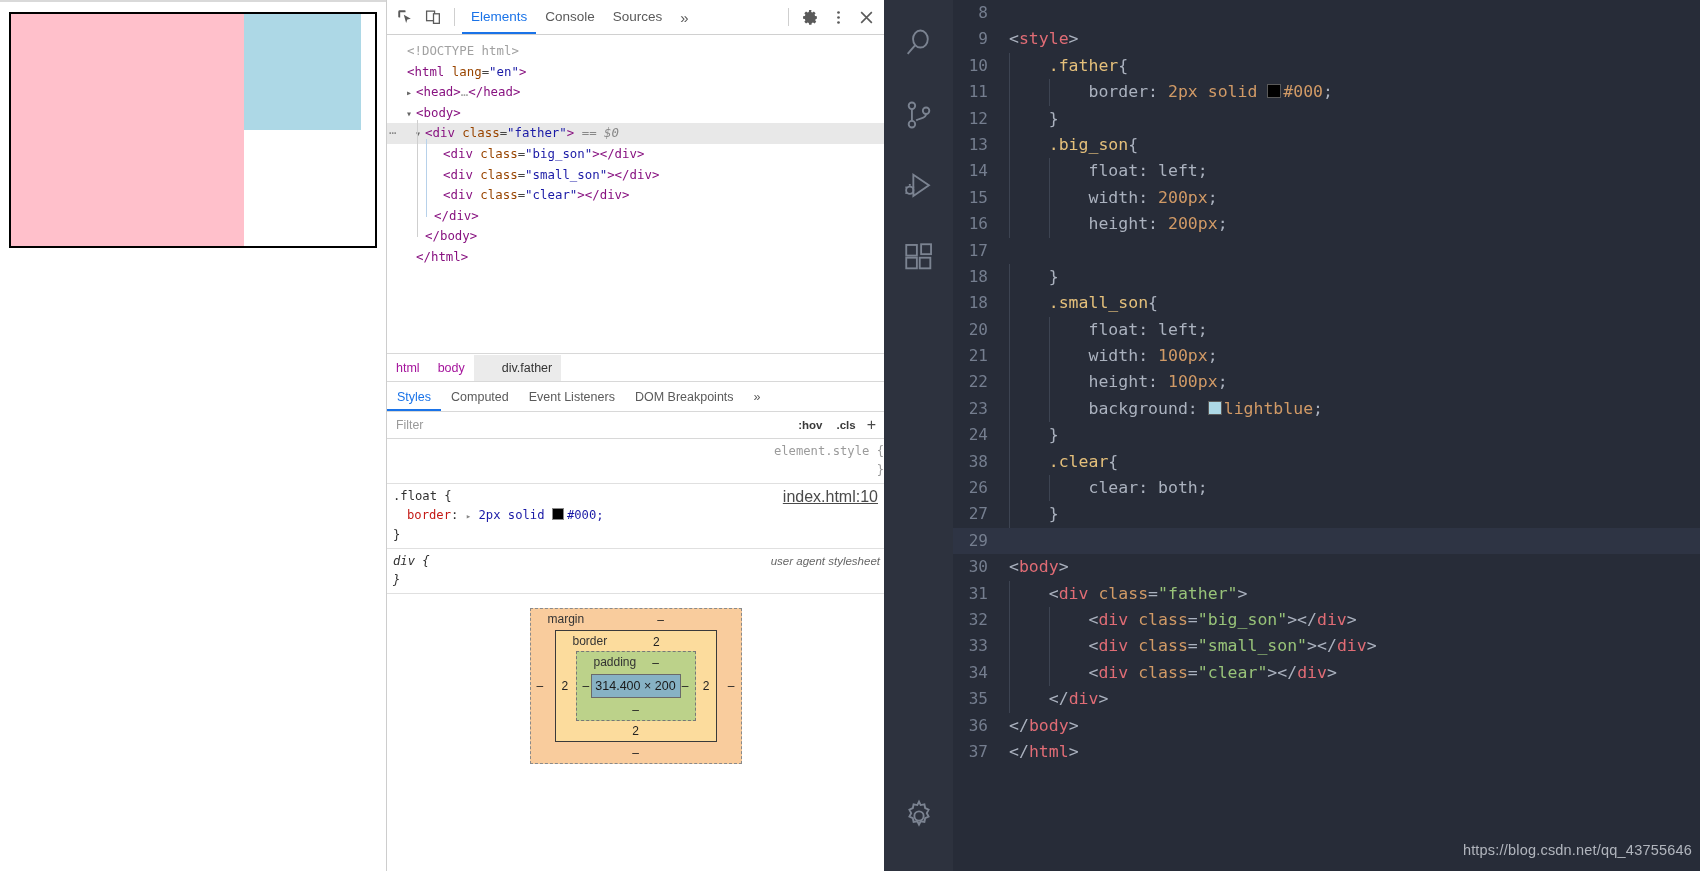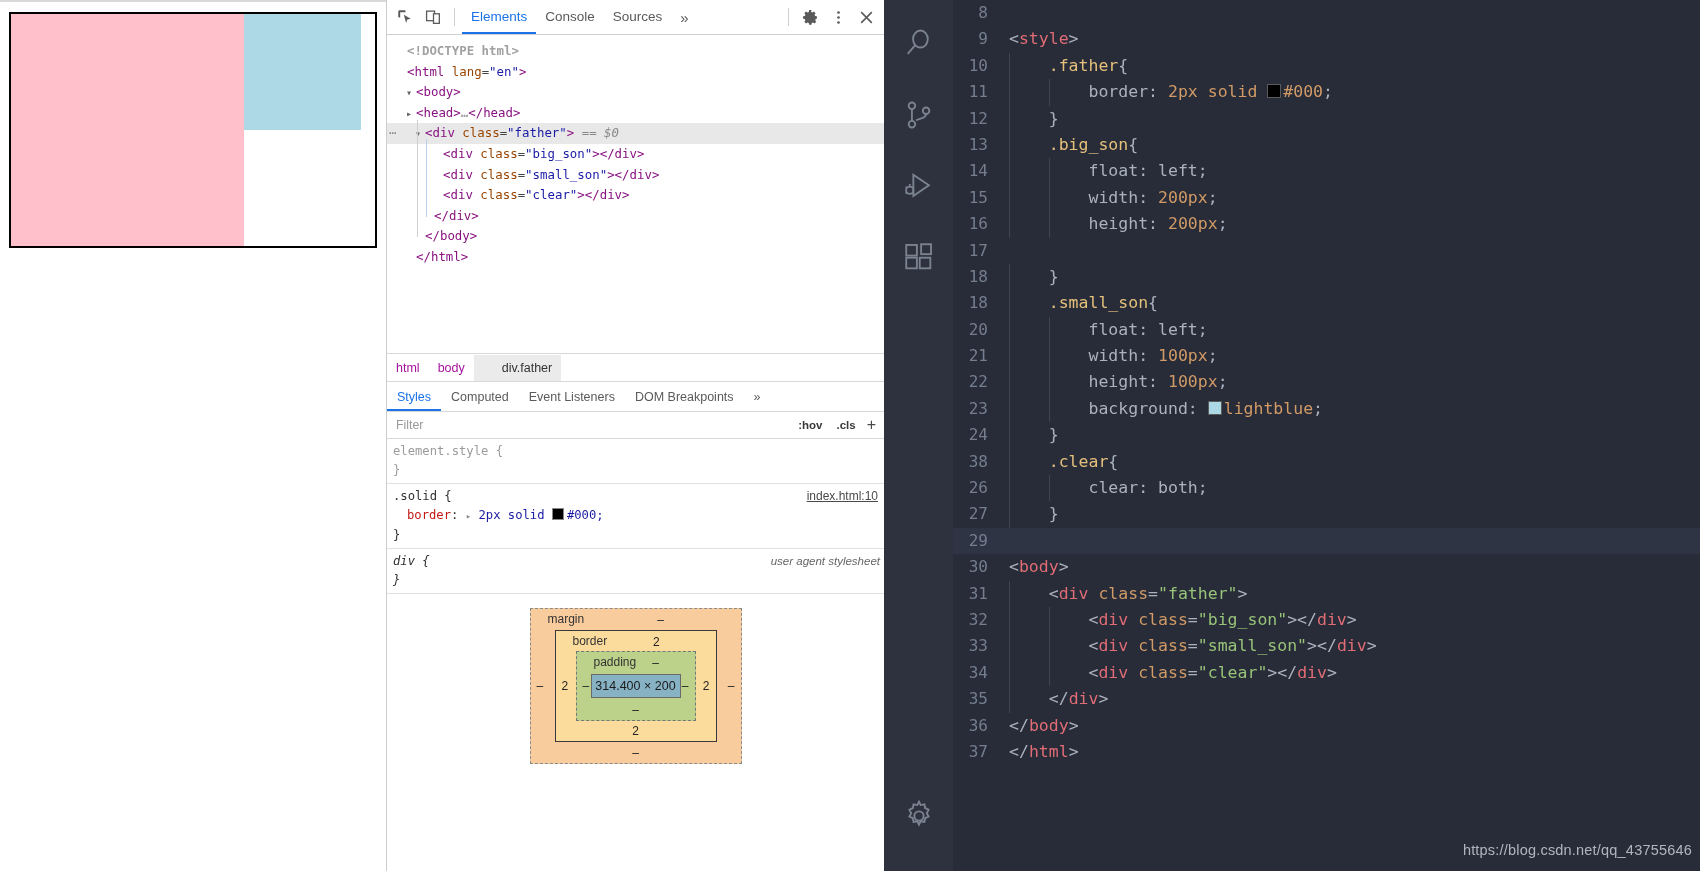--- a/index.html
+++ b/index.html
@@ -73,21 +73,21 @@
     box-sizing: border-box;
     overflow: hidden;
     position: relative;
   }
   .dom-line { padding-left: 10px; white-space: pre; position: relative; }
   .dom-line.sel { background: #e8e8e8; }
   .tw { color: #666; font-size: 10px; display:inline-block; width:10px; }
   .tg { color: #881280; }          
   .at { color: #994500; }          
   .av { color: #1a1aa6; }          
-  .pk { color: #a1a1a1; font-weight: bold; }          
+  .pk { color: #a1a1a1; }          
   .dollar { color: #888; font-style: italic; }
   .dots3 { color: #8a8a8a; position: absolute; left: 2px; letter-spacing: 1px;}
   .guide { position:absolute; width:1px; background:#b7d1ea; }
 
   
   #dt-crumbs {
     height: 27px; display: flex; align-items: center;
     border-top: 1px solid #d8d8d8;
     font-size: 12.5px;
     background: #ffffff;
@@ -126,28 +126,28 @@
   .rule {
     font-family: "DejaVu Sans Mono", monospace;
     font-size: 12.2px; line-height: 19px;
     color: #303030; padding: 3px 0 3px 6px;
     border-bottom: 1px solid #e0e0e0;
     position: relative;
   }
   .rule .src {
     position: absolute; right: 6px; top: 3px;
     font-family: "Liberation Sans", sans-serif;
-    font-size: 12px; color: #4a4a4a; text-decoration: underline; cursor: pointer;
+    font-size: 16px; color: #4a4a4a; text-decoration: underline; cursor: pointer;
   }
   .rule .uas {
     position: absolute; right: 4px; top: 3px;
     font-family: "Liberation Sans", sans-serif;
     font-size: 11.5px; color: #666; font-style: italic;
   }
-  .greyed { color: #9b9b9b; }
+  .greyed { color: #9b9b9b; text-align: right; }
   .prop { color: #c41a16; }
   .val  { color: #1a1aa6; }
   .ital { font-style: italic; }
   .arrowtri { color:#888; font-size: 9px; }
   .swatch {
     display: inline-block; width: 10px; height: 10px;
     border: 1px solid #888; vertical-align: -1px; margin-right: 3px;
   }
 
   
@@ -291,22 +291,22 @@
       <div class="dt-icon-btn" style="margin-right:4px">
         <svg width="17" height="17" viewBox="0 0 16 16">
           <path d="M3 3 L13 13 M13 3 L3 13" stroke="#5a5a5a" stroke-width="1.5" fill="none"></path>
         </svg>
       </div>
     </div>
 
     <div id="dom-tree">
         <div class="dom-line"><span style="display:inline-block;width:0px"></span><span class="tw"> </span><span class="pk">&lt;!DOCTYPE html&gt;</span></div>
         <div class="dom-line"><span style="display:inline-block;width:0px"></span><span class="tw"> </span><span class="tg">&lt;html</span> <span class="at">lang</span>=<span class="av">"en"</span><span class="tg">&gt;</span></div>
+        <div class="dom-line"><span style="display:inline-block;width:9px"></span><span class="tw">▸</span><span class="tg">&lt;head&gt;</span><span class="pk">…</span><span class="tg">&lt;/head&gt;</span></div>
         <div class="dom-line"><span style="display:inline-block;width:9px"></span><span class="tw">▾</span><span class="tg">&lt;body&gt;</span></div>
-        <div class="dom-line"><span style="display:inline-block;width:9px"></span><span class="tw">▸</span><span class="tg">&lt;head&gt;</span><span class="pk">…</span><span class="tg">&lt;/head&gt;</span></div>
         <div class="dom-line sel"><span class="dots3">⋯</span><span style="display:inline-block;width:18px"></span><span class="tw">▾</span><span class="tg">&lt;div</span> <span class="at">class</span>=<span class="av">"father"</span><span class="tg">&gt;</span> <span class="dollar">== $0</span></div>
         <div class="dom-line"><span style="display:inline-block;width:36px"></span><span class="tw"> </span><span class="tg">&lt;div</span> <span class="at">class</span>=<span class="av">"big_son"</span><span class="tg">&gt;&lt;/div&gt;</span></div>
         <div class="dom-line"><span style="display:inline-block;width:36px"></span><span class="tw"> </span><span class="tg">&lt;div</span> <span class="at">class</span>=<span class="av">"small_son"</span><span class="tg">&gt;&lt;/div&gt;</span></div>
         <div class="dom-line"><span style="display:inline-block;width:36px"></span><span class="tw"> </span><span class="tg">&lt;div</span> <span class="at">class</span>=<span class="av">"clear"</span><span class="tg">&gt;&lt;/div&gt;</span></div>
         <div class="dom-line"><span style="display:inline-block;width:27px"></span><span class="tw"> </span><span class="tg">&lt;/div&gt;</span></div>
         <div class="dom-line"><span style="display:inline-block;width:18px"></span><span class="tw"> </span><span class="tg">&lt;/body&gt;</span></div>
         <div class="dom-line"><span style="display:inline-block;width:9px"></span><span class="tw"> </span><span class="tg">&lt;/html&gt;</span></div>
         <div class="guide" style="left: 39px; top: 104px; height: 78px;"></div>
         <div class="guide" style="left: 30px; top: 85px; height: 117px; background: rgb(207, 207, 207);"></div>
       </div>
@@ -332,21 +332,21 @@
       <div class="plusbtn">+</div>
     </div>
 
     <div id="rules-container">
         <div class="rule">
           <div class="greyed">element.style {</div>
           <div class="greyed">}</div>
         </div>
         <div class="rule">
           <span class="src">index.html:10</span>
-          <div class="">.solid {</div>
+          <div class="">.float {</div>
           <div style="padding-left:14px"><span class="prop">border</span>: <span class="arrowtri">▸</span> <span class="val">2px solid</span> <span class="swatch" style="background:#000000"></span><span class="val">#000;</span></div>
           <div class="">}</div>
         </div>
         <div class="rule">
           <span class="uas">user agent stylesheet</span>
           <div class=" ital">div {</div>
           <div class=" ital">}</div>
         </div>
       </div>
 

